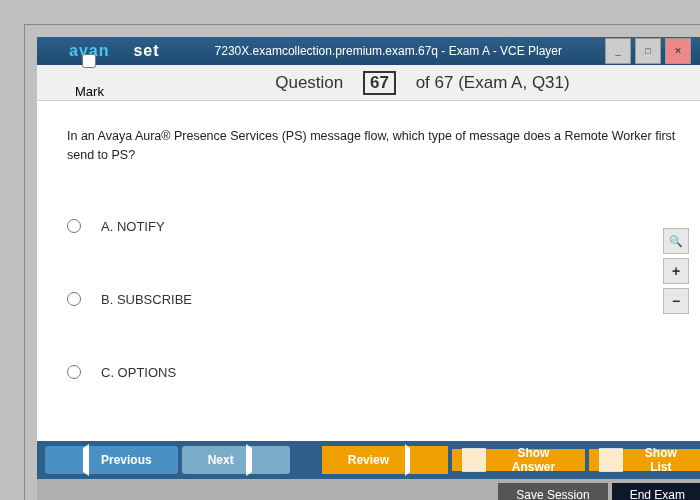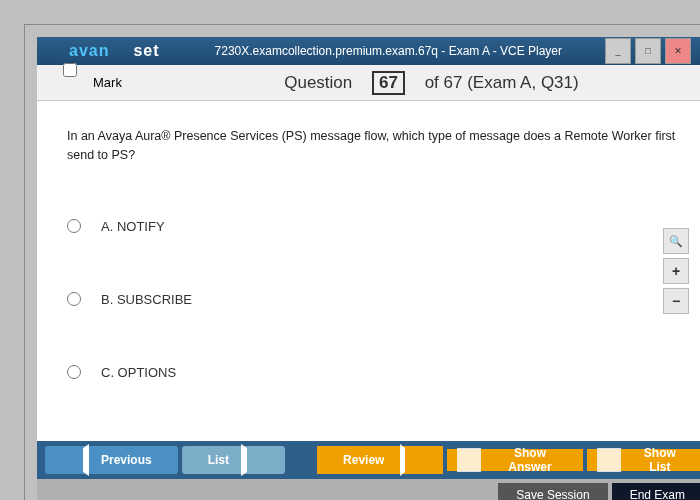--- a/index.html
+++ b/index.html
@@ -65,22 +65,23 @@
       border-bottom: 1px solid #ccc;
       display: flex;
       align-items: center;
       padding: 6px 14px;
       height: 36px;
       flex-shrink: 0;
       gap: 20px;
     }
     .mark-checkbox {
       display: flex;
-      align-items: flex-start;
-      gap: 4px;
+      align-items: center;
+      gap: 4px;
+      flex-direction: column;
     }
     .mark-checkbox input[type="checkbox"] {
       width: 14px;
       height: 14px;
     }
     .question-info {
       flex: 1;
       text-align: center;
       font-size: 17px;
       color: #333;
@@ -316,21 +317,21 @@
       <div class="zoom-btn">−</div>
     </div>
   </div>
 
   <div class="bottom-toolbar">
     <button class="nav-btn btn-prev">
       <div class="chevron-left"></div>
       <span>Previous</span>
     </button>
     <button class="nav-btn btn-next">
-      <span>List</span>
+      <span>Next</span>
       <div class="chevron-right"></div>
     </button>
     <div class="spacer"></div>
     <button class="review-btn">
       <span>Review</span>
       <div class="review-arrow"></div>
     </button>
     <button class="show-btn">
       <div class="show-btn-icon"></div>
       <span>Show Answer</span>

